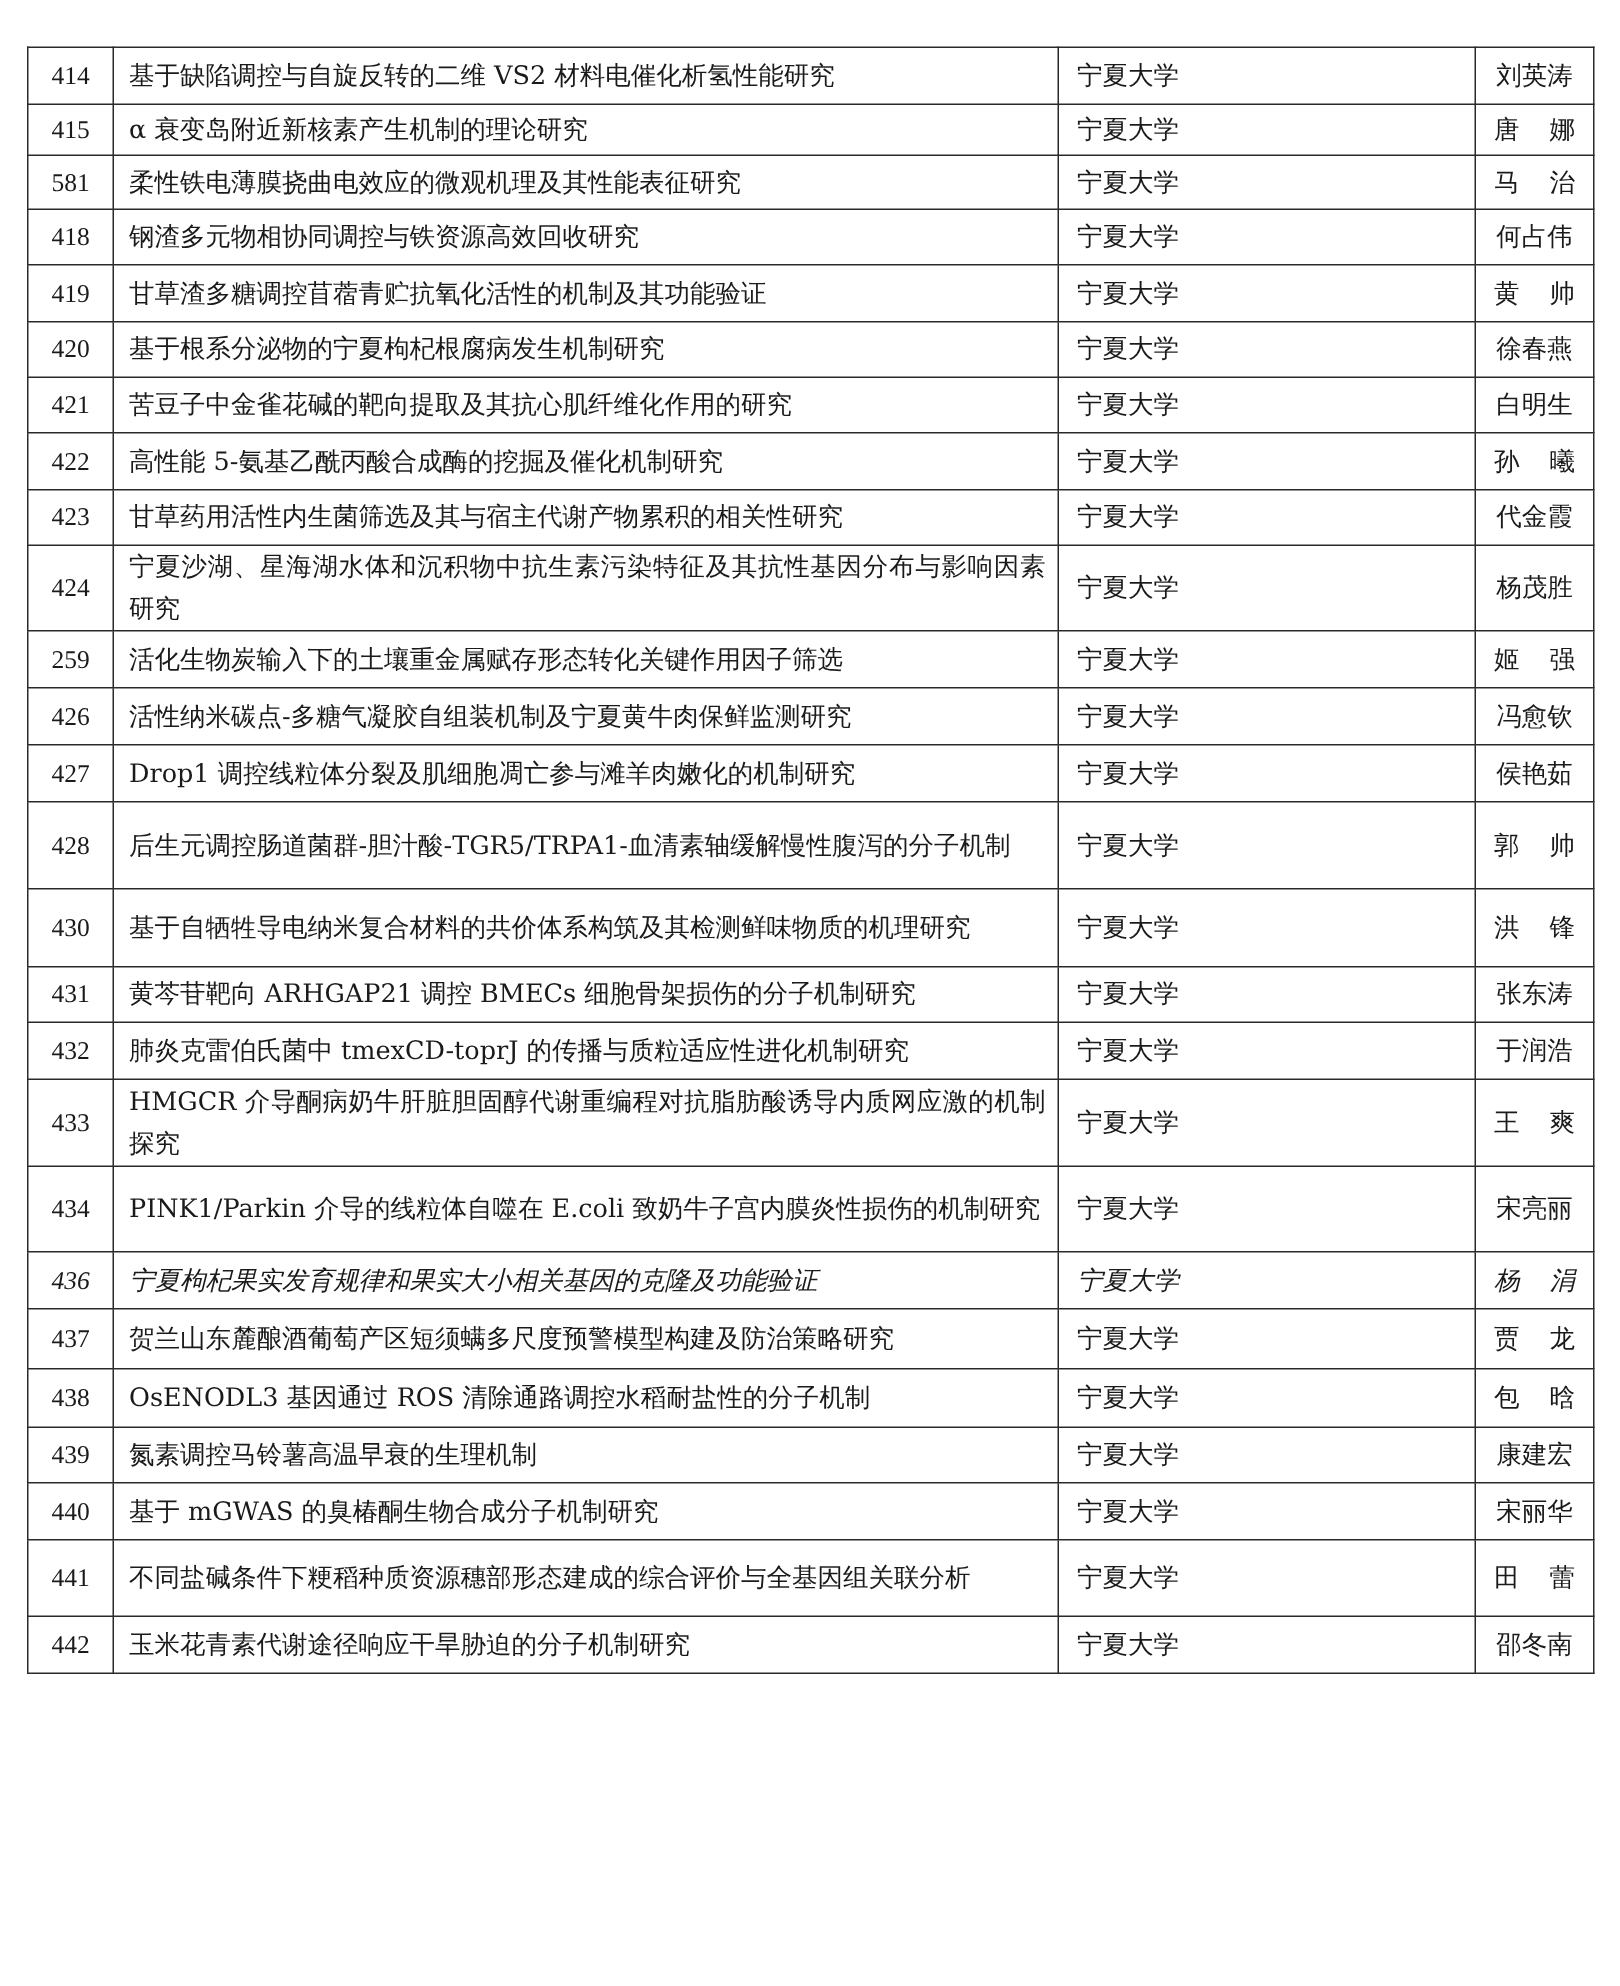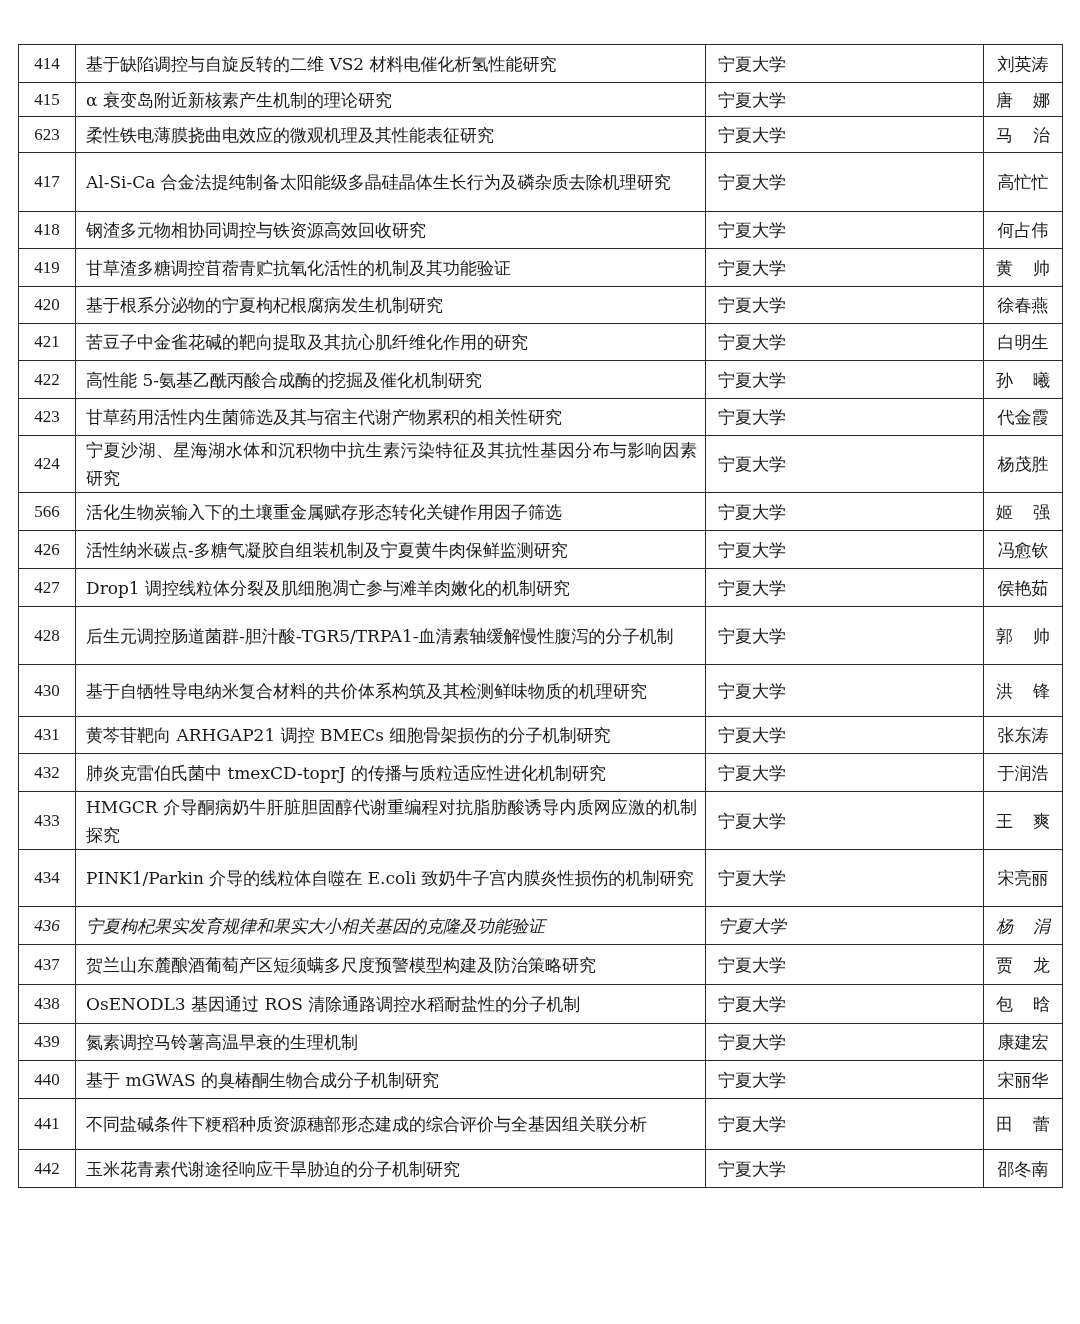--- a/index.html
+++ b/index.html
@@ -11,21 +11,21 @@
       width: 1080px;
       height: 1324px;
       position: relative;
       overflow: hidden;
       font-family: "DejaVu Serif", "Liberation Serif", serif;
       color: #1a1a1a;
     }
     .sheet {
       position: absolute;
       left: 18px;
-      top: 44px;
+      top: 31px;
       width: 1044px;
     }
     table.projects {
       border-collapse: collapse;
       width: 1044px;
       table-layout: fixed;
     }
     table.projects td {
       border: 1.5px solid #2a2a2a;
       padding: 0;
@@ -77,30 +77,24 @@
           <td class="unit">宁夏大学</td>
           <td class="person">刘英涛</td>
         </tr>
         <tr style="height: 34px;">
           <td class="no">415</td>
           <td class="title">α 衰变岛附近新核素产生机制的理论研究</td>
           <td class="unit">宁夏大学</td>
           <td class="person two-char">唐 娜</td>
         </tr>
         <tr style="height: 36px;">
-          <td class="no">623</td>
+          <td class="no">581</td>
           <td class="title">柔性铁电薄膜挠曲电效应的微观机理及其性能表征研究</td>
           <td class="unit">宁夏大学</td>
           <td class="person two-char">马 治</td>
-        </tr>
-        <tr style="height: 59px;">
-          <td class="no">417</td>
-          <td class="title">Al-Si-Ca 合金法提纯制备太阳能级多晶硅晶体生长行为及磷杂质去除机理研究</td>
-          <td class="unit">宁夏大学</td>
-          <td class="person">高忙忙</td>
         </tr>
         <tr style="height: 37px; padding-left: 14px;">
           <td class="no">418</td>
           <td class="title">钢渣多元物相协同调控与铁资源高效回收研究</td>
           <td class="unit">宁夏大学</td>
           <td class="person">何占伟</td>
         </tr>
         <tr style="height: 38px;">
           <td class="no">419</td>
           <td class="title">甘草渣多糖调控苜蓿青贮抗氧化活性的机制及其功能验证</td>
@@ -131,21 +125,21 @@
           <td class="unit">宁夏大学</td>
           <td class="person">代金霞</td>
         </tr>
         <tr style="height: 57px;">
           <td class="no">424</td>
           <td class="title">宁夏沙湖、星海湖水体和沉积物中抗生素污染特征及其抗性基因分布与影响因素研究</td>
           <td class="unit">宁夏大学</td>
           <td class="person">杨茂胜</td>
         </tr>
         <tr style="height: 38px;">
-          <td class="no">566</td>
+          <td class="no">259</td>
           <td class="title">活化生物炭输入下的土壤重金属赋存形态转化关键作用因子筛选</td>
           <td class="unit">宁夏大学</td>
           <td class="person two-char">姬 强</td>
         </tr>
         <tr style="height: 38px;">
           <td class="no">426</td>
           <td class="title">活性纳米碳点-多糖气凝胶自组装机制及宁夏黄牛肉保鲜监测研究</td>
           <td class="unit">宁夏大学</td>
           <td class="person">冯愈钦</td>
         </tr>

